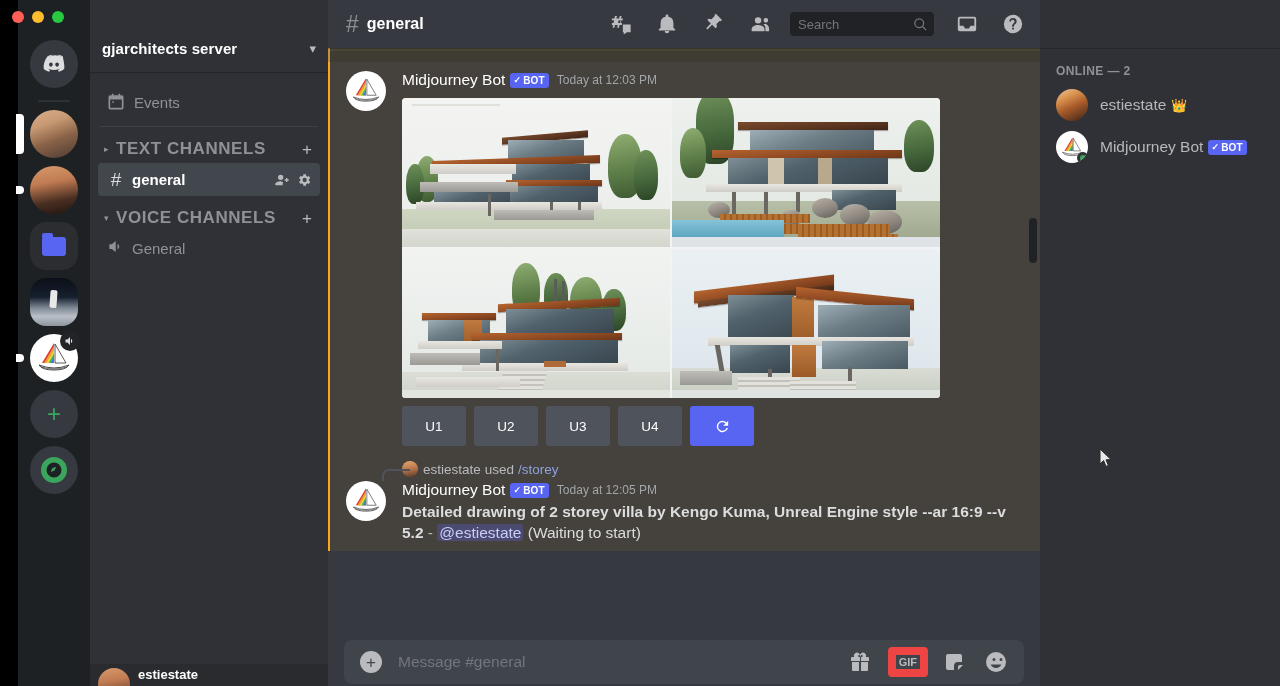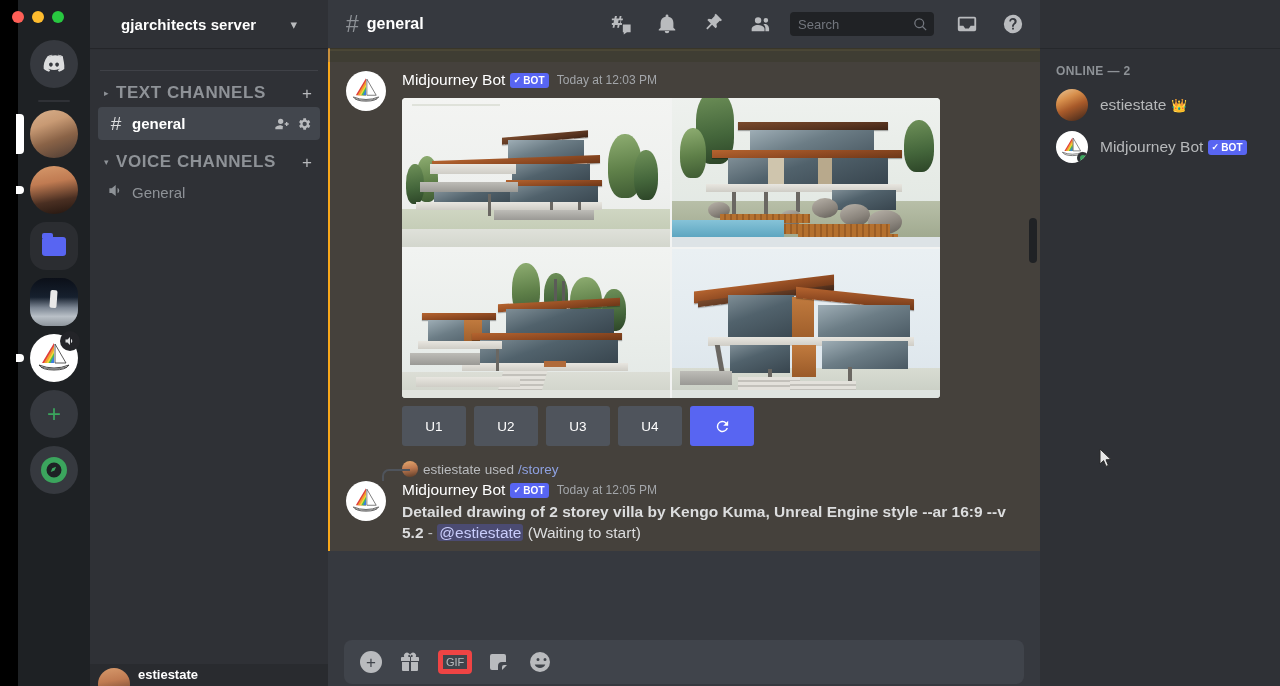--- a/index.html
+++ b/index.html
@@ -134,23 +134,24 @@
   .channels {
     width: 238px; flex: 0 0 238px;
     background: #2f3136;
     display: flex; flex-direction: column;
     height: 686px;
     position: relative;
   }
   .server-header {
     height: 48px;
     display: flex; align-items: center; justify-content: space-between;
-    padding: 0 31px;
+    padding: 0 12px;
     box-shadow: 0 1px 0 rgba(4,4,5,0.2), 0 1.5px 0 rgba(6,6,7,0.05);
     flex: 0 0 48px;
+    margin-top: 24px;
   }
   .server-name {
     color: #fff; font-size: 15px; font-weight: bold;
     letter-spacing: 0.1px;
   }
   .chev { color: #b9bbbe; font-size: 13px; }
   .chan-scroll { flex: 1 1 auto; padding-top: 14px; overflow: hidden; }
 
   .nav-row {
     margin: 0 8px 2px 8px;
@@ -428,22 +429,22 @@
     width: 22px; height: 22px; border-radius: 50%;
     background: #b9bbbe; color: #40444b;
     display:flex;align-items:center;justify-content:center;
     font-size: 17px; line-height: 1; font-weight: 400;
     flex: 0 0 22px;
   }
   .composer .cph { color: #72767d; font-size: 15.5px; flex: 1 1 auto; }
   .composer .cicons { display: flex; align-items: center; gap: 16px; }
   .composer .cicons svg { width: 24px; height: 24px; fill: #b9bbbe; }
   .gifbox {
-    border: 5px solid #ef4444; border-radius: 4px;
-    color: #b9bbbe; font-size: 11px; font-weight: normal;
+    border: 8px solid #ef4444; border-radius: 4px;
+    color: #b9bbbe; font-size: 11px; font-weight: bold;
     padding: 1px 3px; line-height: 12px;
   }
 
   
   .members {
     width: 240px; flex: 0 0 240px;
     background: #2f3136;
     height: 686px;
     padding-top: 48px;
     position: relative;
@@ -569,20 +570,26 @@
   </div>
 
   <div class="channels">
     <div class="server-header">
       <span class="server-name">gjarchitects server</span>
       <span class="chev">▾</span>
     </div>
 
     <div class="chan-scroll">
 
+      <div class="nav-row">
+        <svg viewBox="0 0 24 24">
+            <path d="M7 2v2H5a2 2 0 0 0-2 2v13a2 2 0 0 0 2 2h14a2 2 0 0 0 2-2V6a2 2 0 0 0-2-2h-2V2h-2v2H9V2H7zm12 7v10H5V9h14zM7.5 11v2h2v-2h-2z"></path>
+          </svg>
+        <span class="lbl">Events</span>
+      </div>
 
       <div class="divider-line"></div>
 
       <div class="cat">
         <span class="arrow">▸</span>
         <span class="cat-name">TEXT CHANNELS</span>
         <span class="plus">+</span>
       </div>
 
       <div class="chan active">
@@ -858,20 +865,21 @@
       </div>
 
       <div class="sb-track">
         <div class="sb-thumb" style="top:170px;height:45px;"></div>
       </div>
     </div>
 
     <div class="composer-wrap">
       <div class="composer">
         <span class="plus-ico">+</span>
+        <span class="cph">Message #general</span>
         <span class="cicons">
           <svg viewBox="0 0 24 24">
               <path d="M20 7h-2.2a3 3 0 0 0-4.8-3.5L12 4.6l-1-1.1A3 3 0 0 0 6.2 7H4a1 1 0 0 0-1 1v3h9V7h-.9a1 1 0 1 1 .9-1.5L12 7l.9-1.5A1 1 0 1 1 13.9 7H13v4h8V8a1 1 0 0 0-1-1zM4 12v8a1 1 0 0 0 1 1h6v-9H4zm9 0v9h6a1 1 0 0 0 1-1v-8h-7z"></path>
             </svg>
           <span class="gifbox">GIF</span>
           <svg viewBox="0 0 24 24">
               <path d="M4 4h12a2 2 0 0 1 2 2v6h-4a4 4 0 0 0-4 4v4H4a2 2 0 0 1-2-2V6a2 2 0 0 1 2-2zm10 16v-3a2 2 0 0 1 2-2h3l-5 5z"></path>
             </svg>
           <svg viewBox="0 0 24 24">
               <path d="M12 2a10 10 0 1 0 0 20 10 10 0 0 0 0-20zM8.5 9.5a1.5 1.5 0 1 1 3 0 1.5 1.5 0 0 1-3 0zm7 0a1.5 1.5 0 1 1 3 0 1.5 1.5 0 0 1-3 0zM12 18c-2.4 0-4.5-1.5-5.3-3.6h10.6C16.5 16.5 14.4 18 12 18z"></path>

